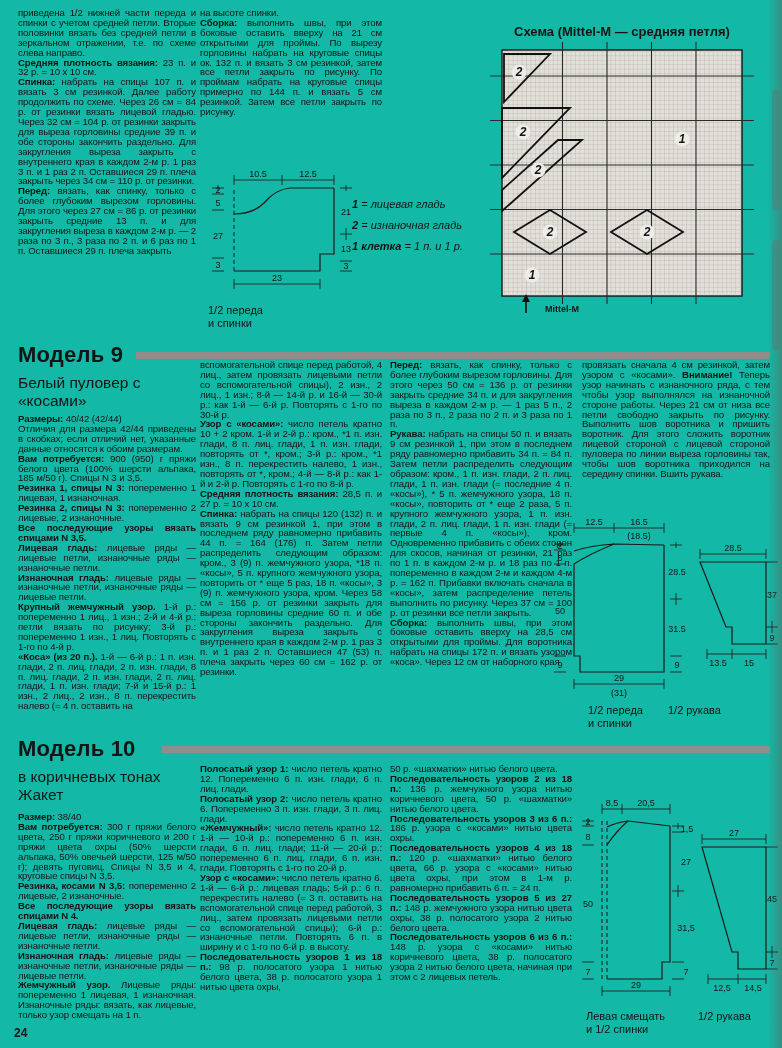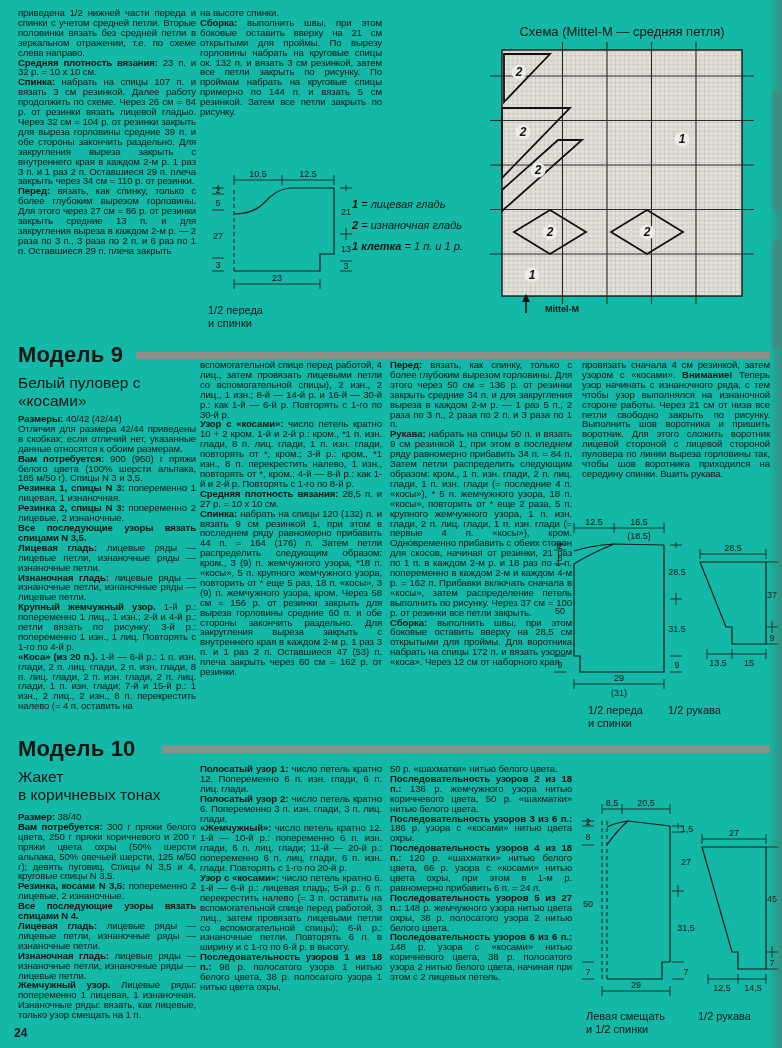--- a/index.html
+++ b/index.html
@@ -6,21 +6,21 @@
   #page{position:relative;width:782px;height:1048px;background:#14b8a6;overflow:hidden;
         font-family:"Liberation Sans","DejaVu Sans",sans-serif;color:#141414;}
   .col{position:absolute;width:178px;text-align:justify;font-size:9.6px;line-height:9.9px;
        letter-spacing:-0.1px;}
   .col p{margin:0;}
   .w182{width:182px;} .w190{width:188px;}
   b{font-weight:bold;}
   .mtitle{position:absolute;font-size:22px;font-weight:bold;letter-spacing:.2px;}
   .mbar{position:absolute;height:7px;background:#8f8e88;}
   .msub{position:absolute;font-size:15.5px;line-height:18px;width:185px;}
-  .chart-title{position:absolute;font-size:13px;font-weight:normal;text-align:center;width:320px;}
+  .chart-title{position:absolute;font-size:13px;font-weight:bold;text-align:center;width:320px;}
   .legend{position:absolute;left:352px;top:198px;font-size:11px;font-style:italic;}
   .legend p{margin:0 0 9px 0;}
   .caption{position:absolute;font-size:11px;line-height:13px;}
   .pagenum{position:absolute;left:14px;top:1026px;font-size:12px;font-weight:bold;}
   svg{position:absolute;overflow:visible;}
   svg text{font-family:"Liberation Sans","DejaVu Sans",sans-serif;font-size:9px;fill:#161616;
            text-anchor:middle;}
   .outl{fill:none;stroke:#1a1a1a;stroke-width:1.2;}
   .dash{stroke:#1a1a1a;stroke-width:1;stroke-dasharray:4 3;fill:none;}
   .dim{stroke:#222;stroke-width:.9;}
@@ -238,22 +238,22 @@
   </svg>
   <div class="caption" style="left:588px;top:704px;">
     <div>1/2 переда</div>
       <div>и спинки</div>
   </div>
   <div class="caption" style="left:668px;top:704px;">1/2 рукава</div>
 
   <div class="mtitle" style="left:18px;top:736px;">Модель 10</div>
   <div class="mbar" style="left:162px;top:746px;width:608px;"></div>
   <div class="msub" style="left:18px;top:768px;">
-    <div>Жакет</div>
-      <div>в коричневых тонах</div>
+    <div>в коричневых тонах</div>
+      <div>Жакет</div>
   </div>
 
   <div class="col" style="left:18px;top:812px;">
       <p><b>Размер:</b> 38/40</p>
       <p><b>Вам потребуется:</b> 300 г пряжи белого цвета, 250 г пряжи коричневого и 200 г пряжи цвета охры (50% шерсти альпака, 50% овечьей шерсти, 125 м/50 г); девять пуговиц. Спицы N 3,5 и 4, круговые спицы N 3,5.</p>
       <p><b>Резинка, косами N 3,5:</b> попеременно 2 лицевые, 2 изнаночные.</p>
       <p><b>Все последующие узоры вязать спицами N 4.</b></p>
       <p><b>Лицевая гладь:</b> лицевые ряды — лицевые петли, изнаночные ряды — изнаночные петли.</p>
       <p><b>Изнаночная гладь:</b> лицевые ряды — изнаночные петли, изнаночные ряды — лицевые петли.</p>
       <p><b>Жемчужный узор.</b> Лицевые ряды: попеременно 1 лицевая, 1 изнаночная. Изнаночные ряды: вязать, как лицевые, только узор смещать на 1 п.</p>

